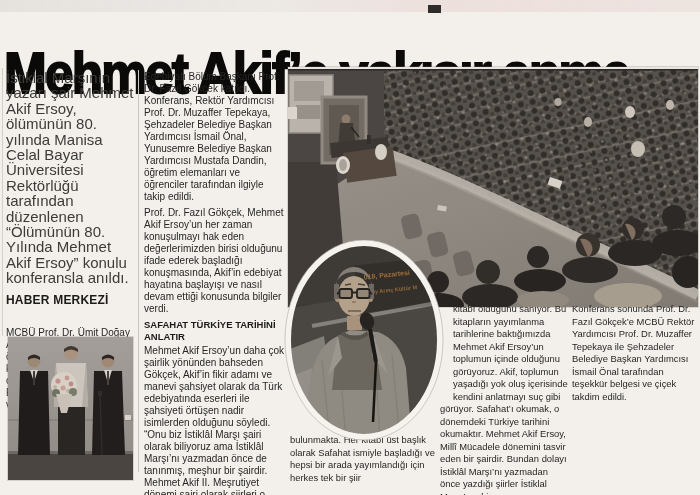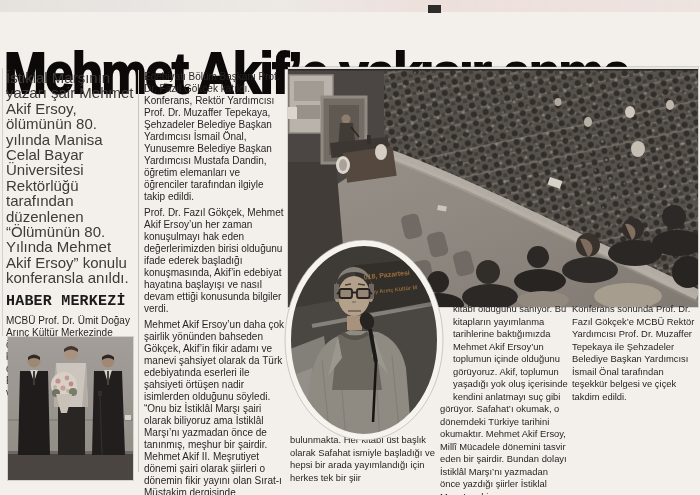--- a/index.html
+++ b/index.html
@@ -27,21 +27,21 @@
     -webkit-text-stroke:2px #0b0a09;}
 
   
   .vrule{width:1px;background:#c9c5bf;}
   .vrule.r1{left:138px;top:70px;height:402px;}
   .vrule.r0{left:2px;top:68px;height:268px;background:#d3cfc9;}
 
   
   p{margin:0;}
   .lede{font-size:15px;line-height:15.4px;color:#3d3b38;margin-bottom:7px;}
-  .kicker{font-size:15px;font-weight:bold;color:#1c1b1a;margin:2px 0 5px 0;letter-spacing:.2px;font-family:Liberation Mono, monospace;}
+  .kicker{font-size:12px;font-weight:bold;color:#1c1b1a;margin:2px 0 20px 0;letter-spacing:.2px;}
   .body{font-size:10px;line-height:12px;color:#272624;}
   .body+.body{margin-top:4px;}
   .subhead{font-size:9.5px;line-height:11.5px;font-weight:bold;color:#1c1b1a;margin:4px 0 3px 0;}
 
   .col1{left:6px;top:70px;width:130px;}
   .col2{left:144px;top:71px;width:142px;}
   .col3t{left:290px;top:434px;width:158px;}
   .col3t .body,.col4 .body,.col5 .body{line-height:12.5px;font-size:9.4px;}
   .col4{left:440px;top:303px;width:130px;}
   .col5{left:572px;top:303px;width:126px;}
@@ -67,20 +67,21 @@
 
 <section class="abs col1">
   <p class="lede">İstiklal Marşının yazarı şair Mehmet Akif Ersoy, ölümünün 80. yılında Manisa Celal Bayar Üniversitesi Rektörlüğü tarafından düzenlenen “Ölümünün 80. Yılında Mehmet Akif Ersoy” konulu konferansla anıldı.</p>
   <h3 class="kicker">HABER MERKEZİ</h3>
   <p class="body">MCBÜ Prof. Dr. Ümit Doğay Arınç Kültür Merkezinde önceki gün gerçekleşen konferansa konuşmacı olarak Ege Üniversitesi Edebiyat Fakültesi Türk Dili ve</p>
 </section>
 
 <section class="abs col2">
   <p class="body">Edebiyatı Bölüm Başkanı Prof. Dr. Fazıl Gökçek katıldı. Konferans, Rektör Yardımcısı Prof. Dr. Muzaffer Tepekaya, Şehzadeler Belediye Başkan Yardımcısı İsmail Önal, Yunusemre Belediye Başkan Yardımcısı Mustafa Dandin, öğretim elemanları ve öğrenciler tarafından ilgiyle takip edildi.</p>
   <p class="body">Prof. Dr. Fazıl Gökçek, Mehmet Akif Ersoy’un her zaman konuşulmayı hak eden değerlerimizden birisi olduğunu ifade ederek başladığı konuşmasında, Akif’in edebiyat hayatına başlayışı ve nasıl devam ettiği konusunda bilgiler verdi.</p>
+  <h4 class="subhead">SAFAHAT TÜRKİYE TARİHİNİ ANLATIR</h4>
   <p class="body">Mehmet Akif Ersoy’un daha çok şairlik yönünden bahseden Gökçek, Akif’in fikir adamı ve manevi şahsiyet olarak da Türk edebiyatında eserleri ile şahsiyeti örtüşen nadir isimlerden olduğunu söyledi. “Onu biz İstiklâl Marşı şairi olarak biliyoruz ama İstiklâl Marşı’nı yazmadan önce de tanınmış, meşhur bir şairdir. Mehmet Akif II. Meşrutiyet dönemi şairi olarak şiirleri o dönemin fikir yayını olan Sırat-ı Müstakim dergisinde yayımlanmaya başlıyor. Safahat haricinde altı şiir kitabı daha</p>
 </section>
 
 <figure class="abs ph photo-auditorium" aria-label="Konferans salonunda dinleyiciler ve kürsüde konuşmacı">
   <svg width="410" height="240" viewBox="0 0 410 240">
     <defs>
       <linearGradient id="gBase" x1="0" y1="0" x2="0" y2="1">
         <stop offset="0" stop-color="#514e4a"></stop>
           <stop offset=".5" stop-color="#67635f"></stop>
           <stop offset="1" stop-color="#7b7670"></stop>

